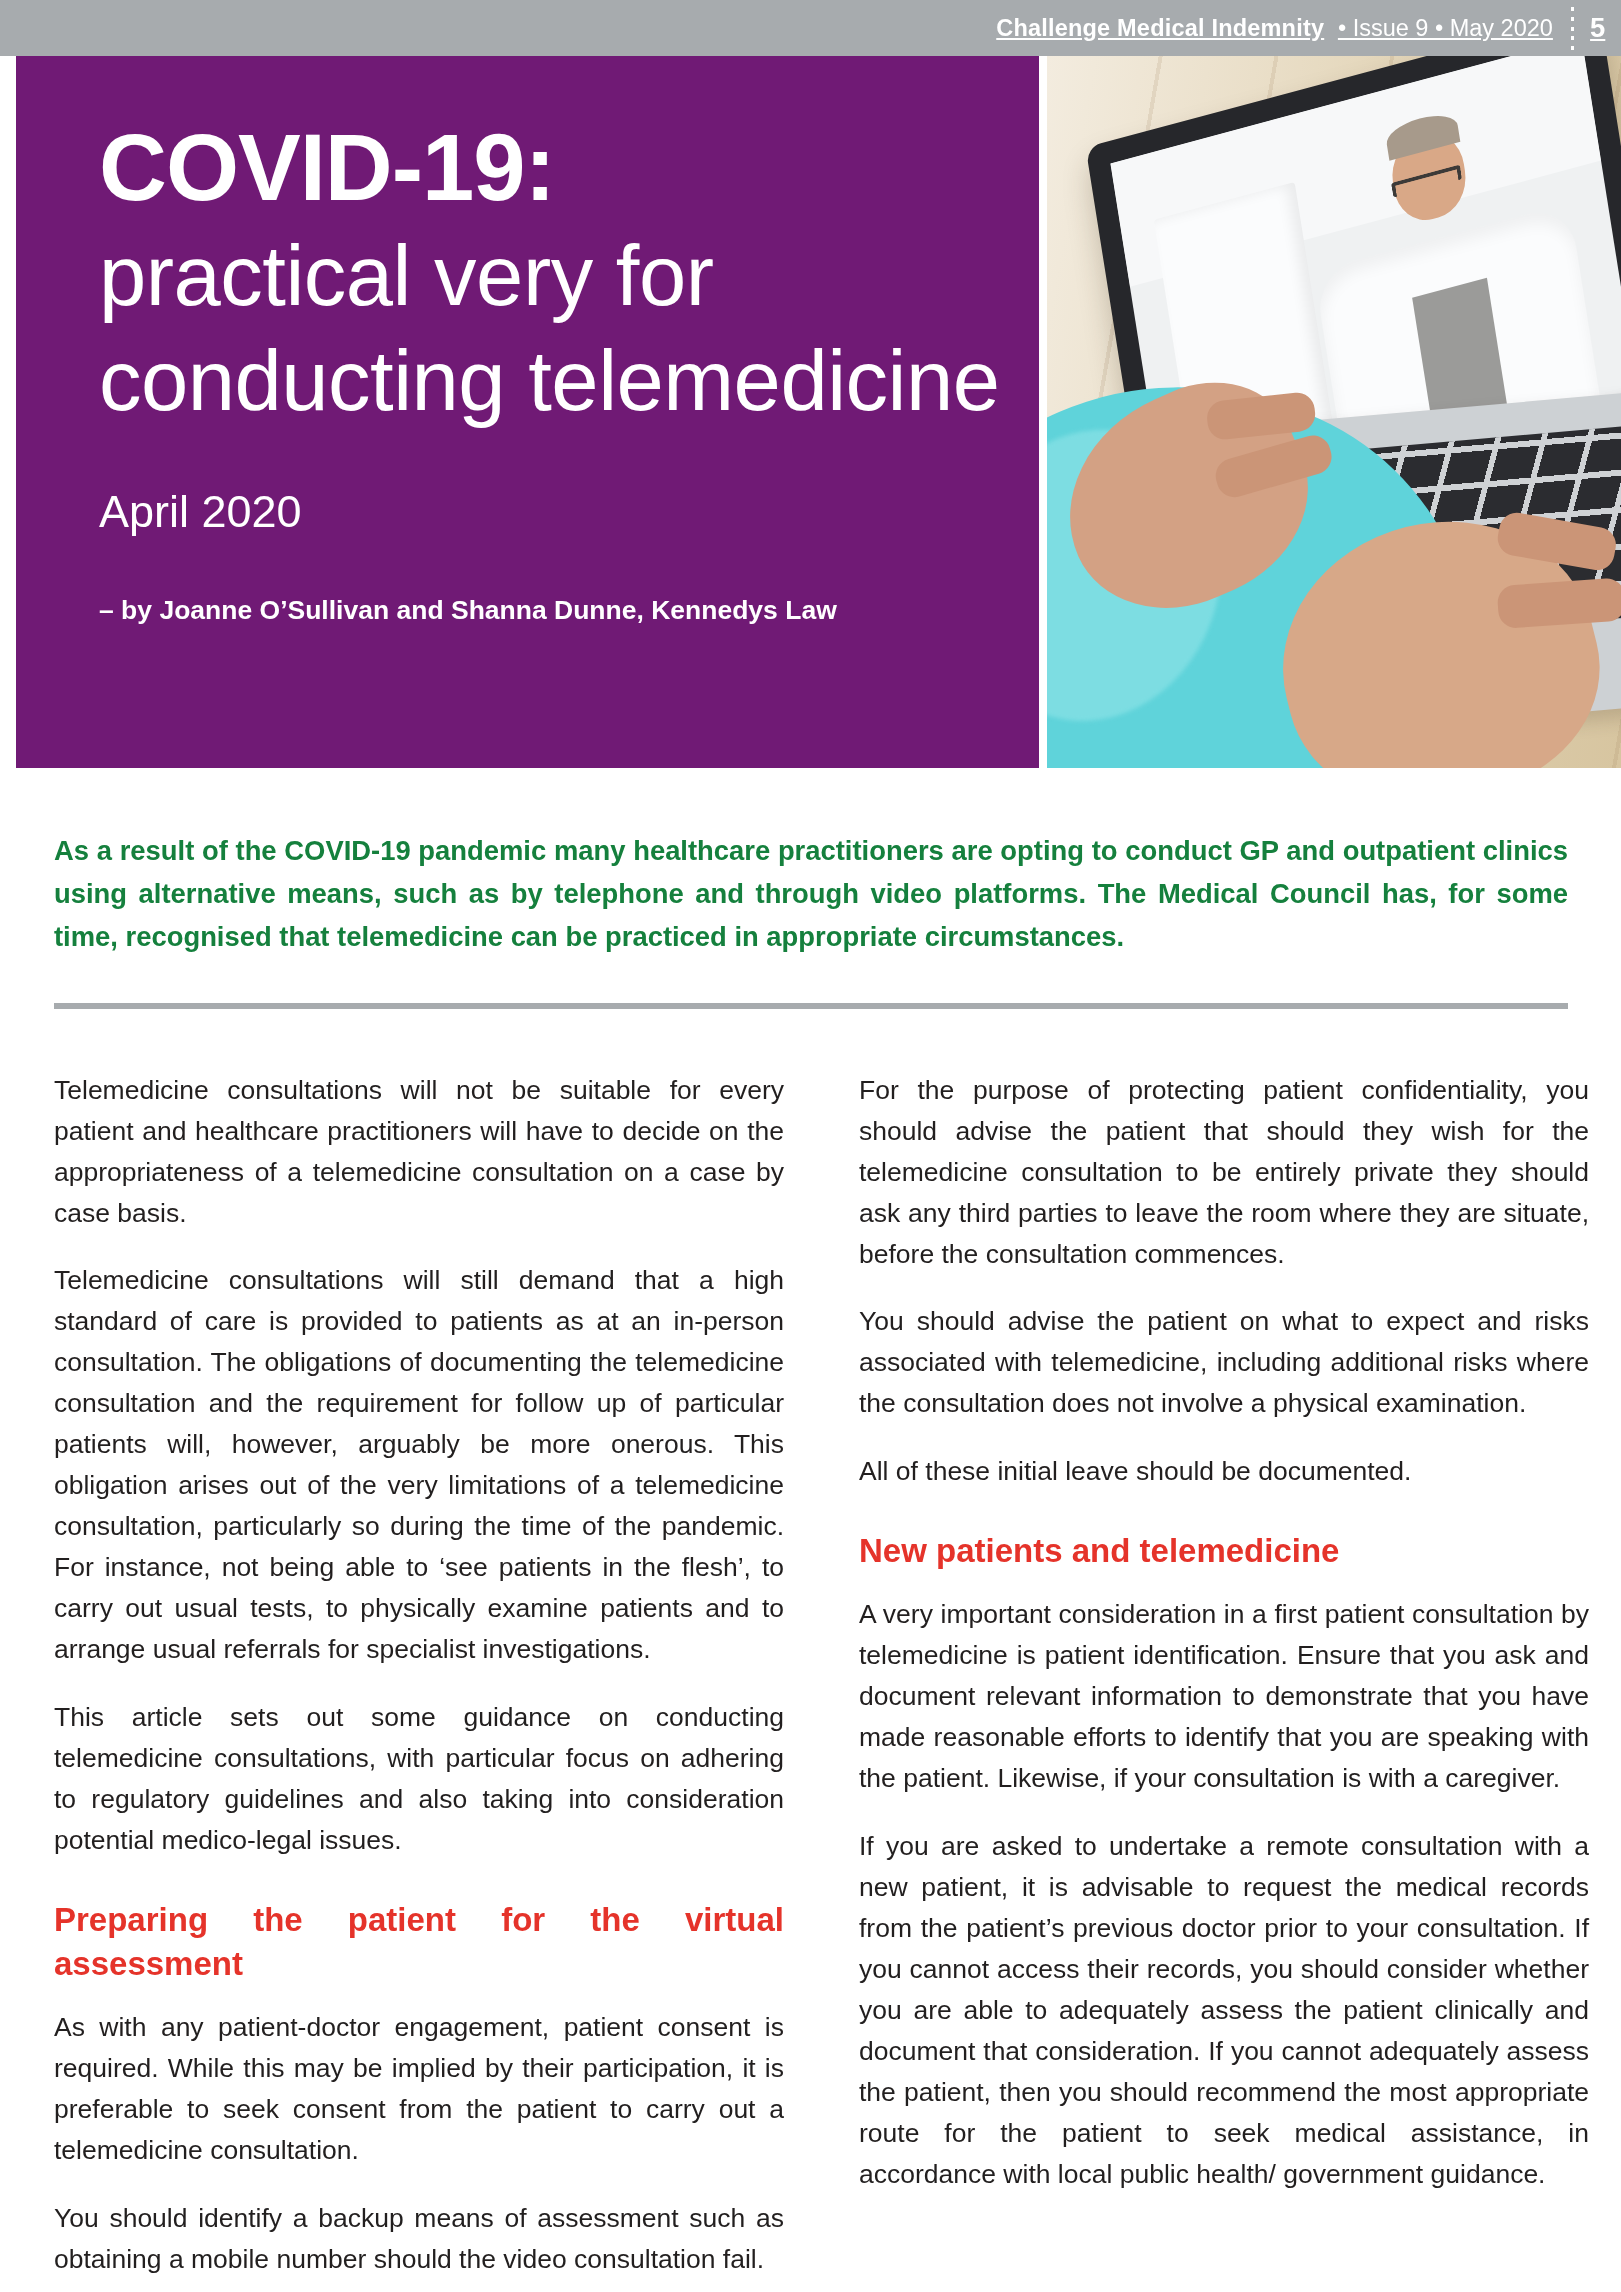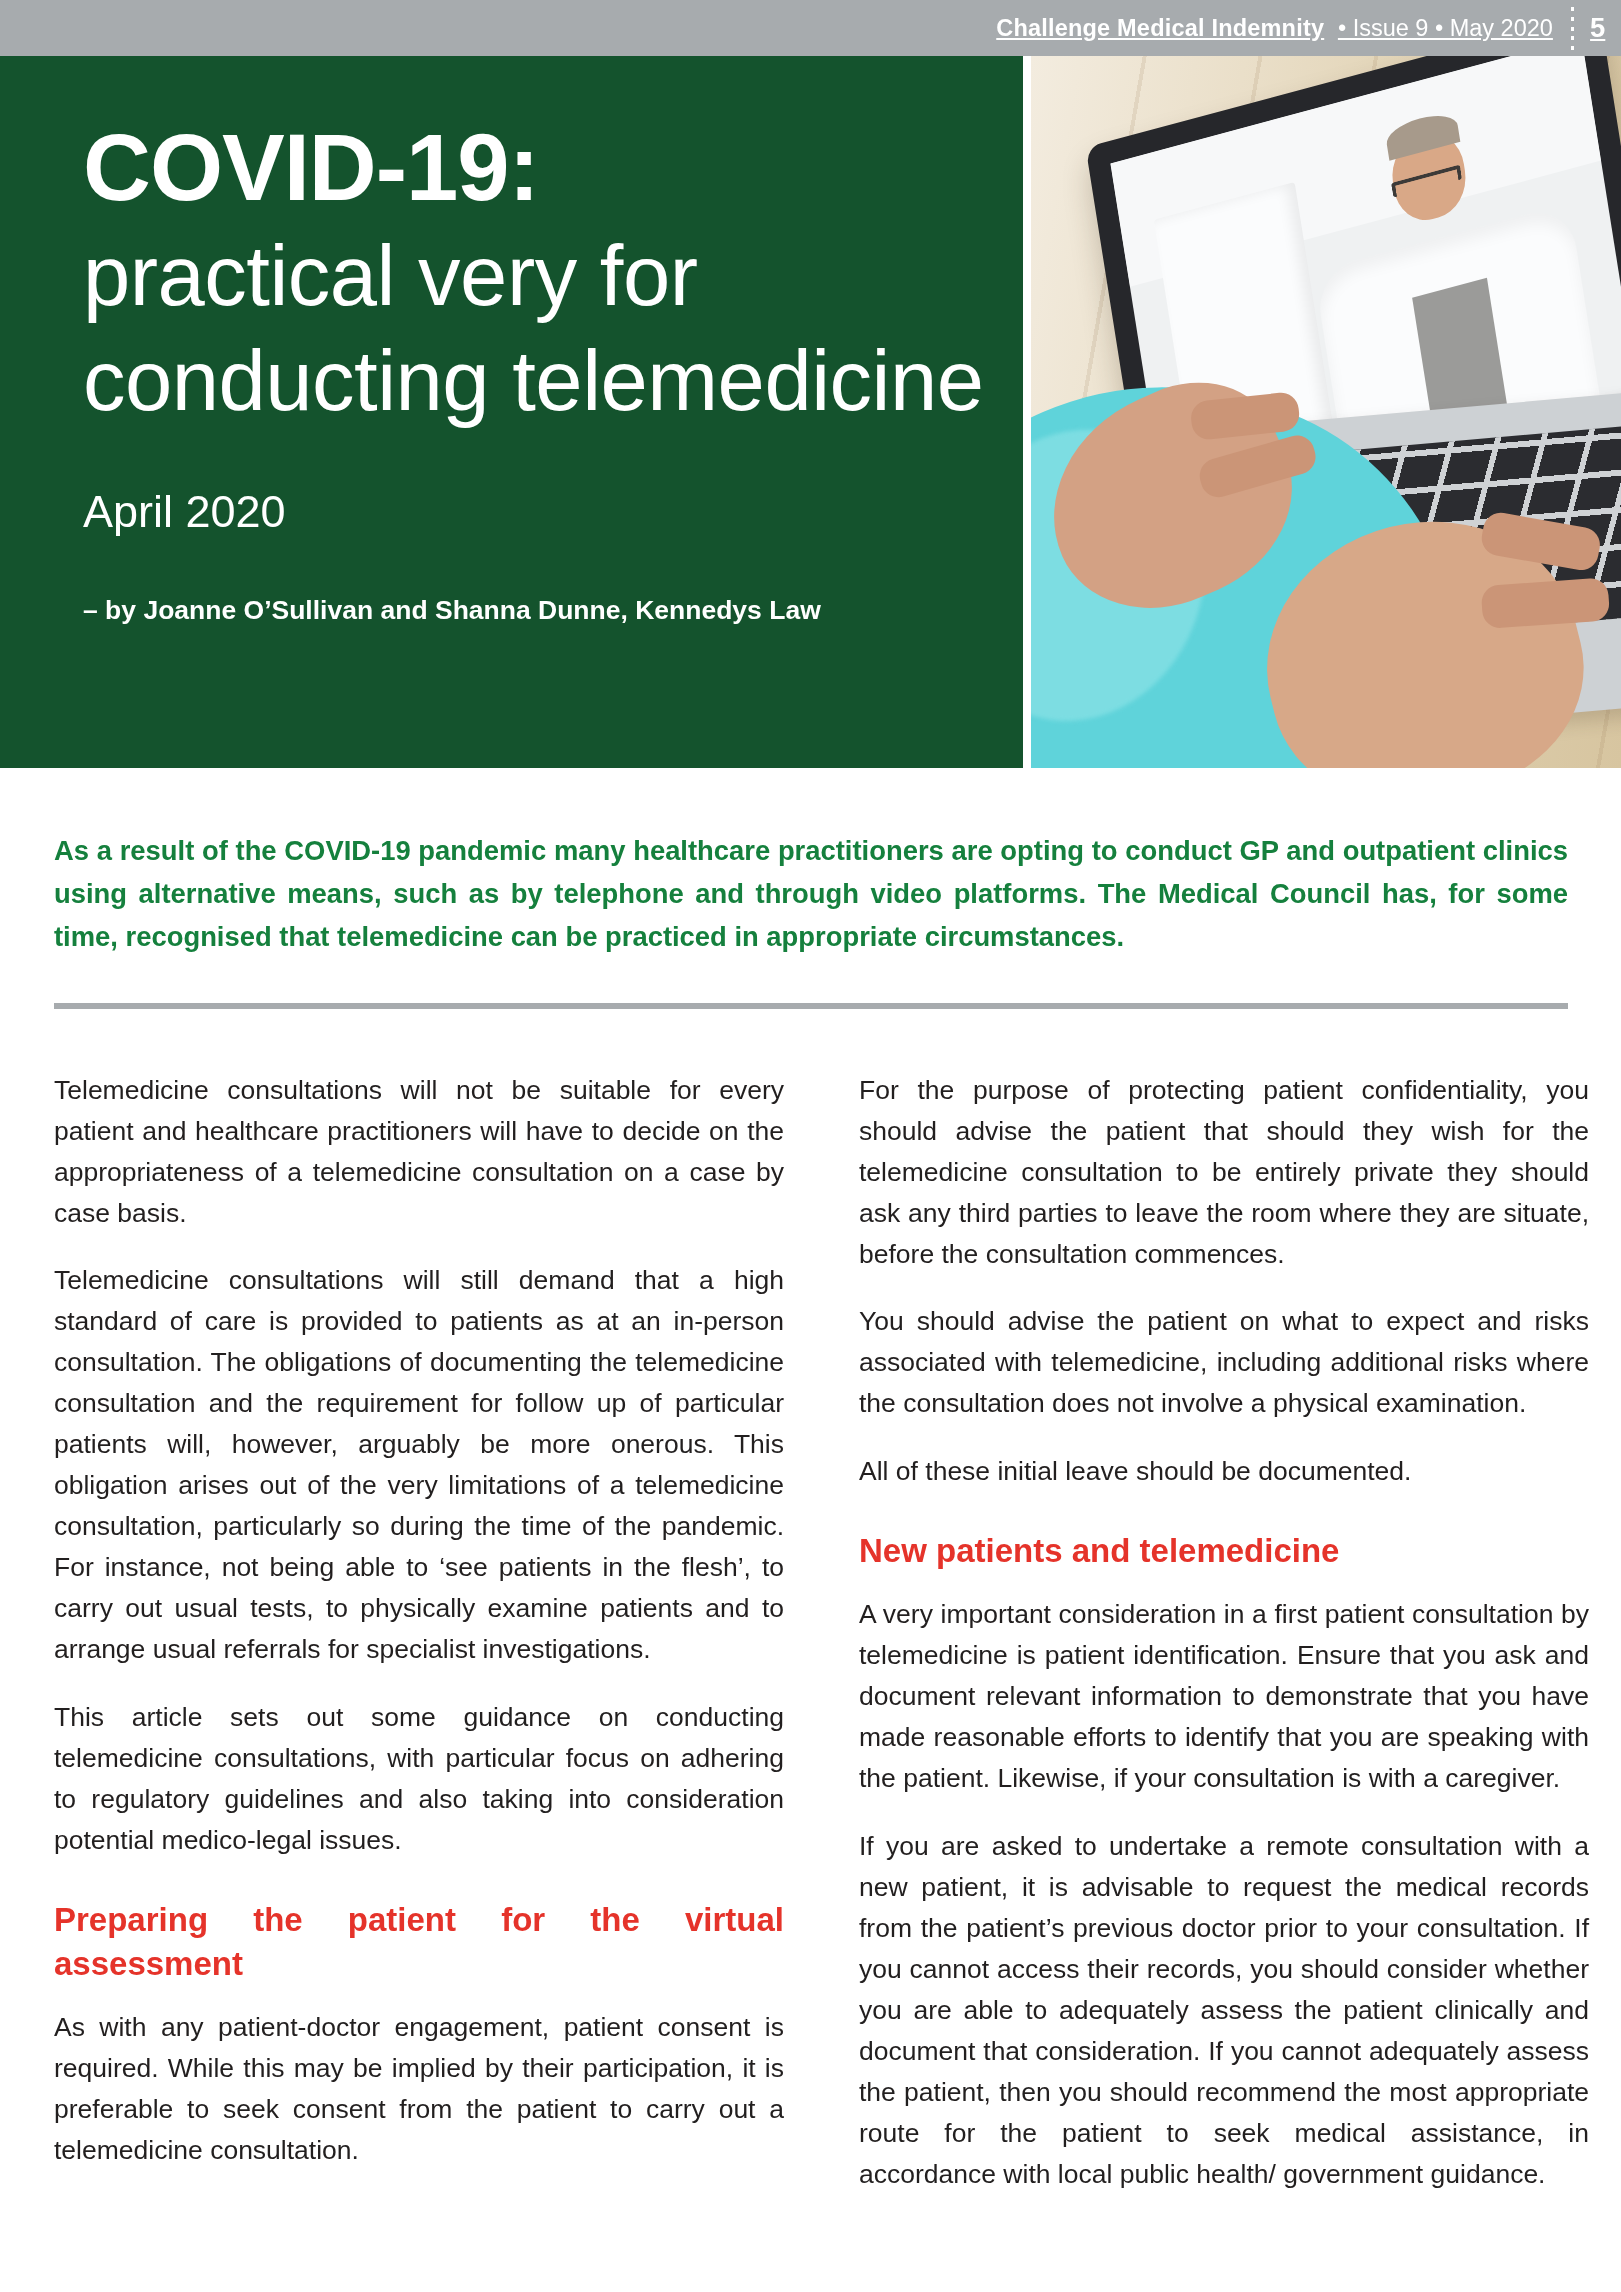--- a/index.html
+++ b/index.html
@@ -20,22 +20,22 @@
   .masthead .issue{font-size:23.5px;margin-left:13.7px;}
   .masthead .dotline{
     width:3.9px;height:43px;margin:0 15.7px 0 17.6px;
     background:repeating-linear-gradient(#ffffff 0 3.9px, rgba(255,255,255,0) 3.9px 9.8px);
   }
   .masthead .pagenum{font-weight:bold;font-size:27.4px;margin-right:15.7px;}
 
   
   .hero{display:flex;height:712px;}
   .hero-text{
-    width:1023px;flex:0 0 1023px;background:#14532d;color:#fff;
-    box-sizing:border-box;padding:57px 39px 16px 83px;
+    width:1023px;flex:0 0 1023px;background:#701a75;color:#fff;
+    box-sizing:border-box;padding:57px 39px 16px 83px;margin-left:16px;
   }
   .hero-gap{width:7.8px;flex:0 0 7.8px;background:#fff;}
   .title-bold{font-weight:bold;font-size:94px;line-height:110px;letter-spacing:-1px;}
   .title-light{font-weight:300;font-size:85px;line-height:105px;letter-spacing:-0.5px;}
   .hero-date{font-size:45px;font-weight:400;margin-top:53px;}
   .hero-byline{font-size:26.5px;font-weight:bold;margin-top:57px;}
 
   
   .hero-photo{flex:1;position:relative;overflow:hidden;background:#e8dcc6;}
   .ph-floor{position:absolute;inset:0;
@@ -155,20 +155,21 @@
 
 <div class="rule"></div>
 
 <div class="columns">
   <div class="col">
     <p>Telemedicine consultations will not be suitable for every patient and healthcare practitioners will have to decide on the appropriateness of a telemedicine consultation on a case by case basis.</p>
     <p>Telemedicine consultations will still demand that a high standard of care is provided to patients as at an in-person consultation. The obligations of documenting the telemedicine consultation and the requirement for follow up of particular patients will, however, arguably be more onerous. This obligation arises out of the very limitations of a telemedicine consultation, particularly so during the time of the pandemic. For instance, not being able to ‘see patients in the flesh’, to carry out usual tests, to physically examine patients and to arrange usual referrals for specialist investigations.</p>
     <p>This article sets out some guidance on conducting telemedicine consultations, with particular focus on adhering to regulatory guidelines and also taking into consideration potential medico-legal issues.</p>
     <h2>Preparing the patient for the virtual assessment</h2>
     <p>As with any patient-doctor engagement, patient consent is required. While this may be implied by their participation, it is preferable to seek consent from the patient to carry out a telemedicine consultation.</p>
+    <p>You should identify a backup means of assessment such as obtaining a mobile number should the video consultation fail.</p>
   </div>
   <div class="col">
     <p>For the purpose of protecting patient confidentiality, you should advise the patient that should they wish for the telemedicine consultation to be entirely private they should ask any third parties to leave the room where they are situate, before the consultation commences.</p>
     <p>You should advise the patient on what to expect and risks associated with telemedicine, including additional risks where the consultation does not involve a physical examination.</p>
     <p>All of these initial leave should be documented.</p>
     <h2>New patients and telemedicine</h2>
     <p>A very important consideration in a first patient consultation by telemedicine is patient identification. Ensure that you ask and document relevant information to demonstrate that you have made reasonable efforts to identify that you are speaking with the patient. Likewise, if your consultation is with a caregiver.</p>
     <p>If you are asked to undertake a remote consultation with a new patient, it is advisable to request the medical records from the patient’s previous doctor prior to your consultation. If you cannot access their records, you should consider whether you are able to adequately assess the patient clinically and document that consideration. If you cannot adequately assess the patient, then you should recommend the most appropriate route for the patient to seek medical assistance, in accordance with local public health/ government guidance.</p>
   </div>
 </div>

